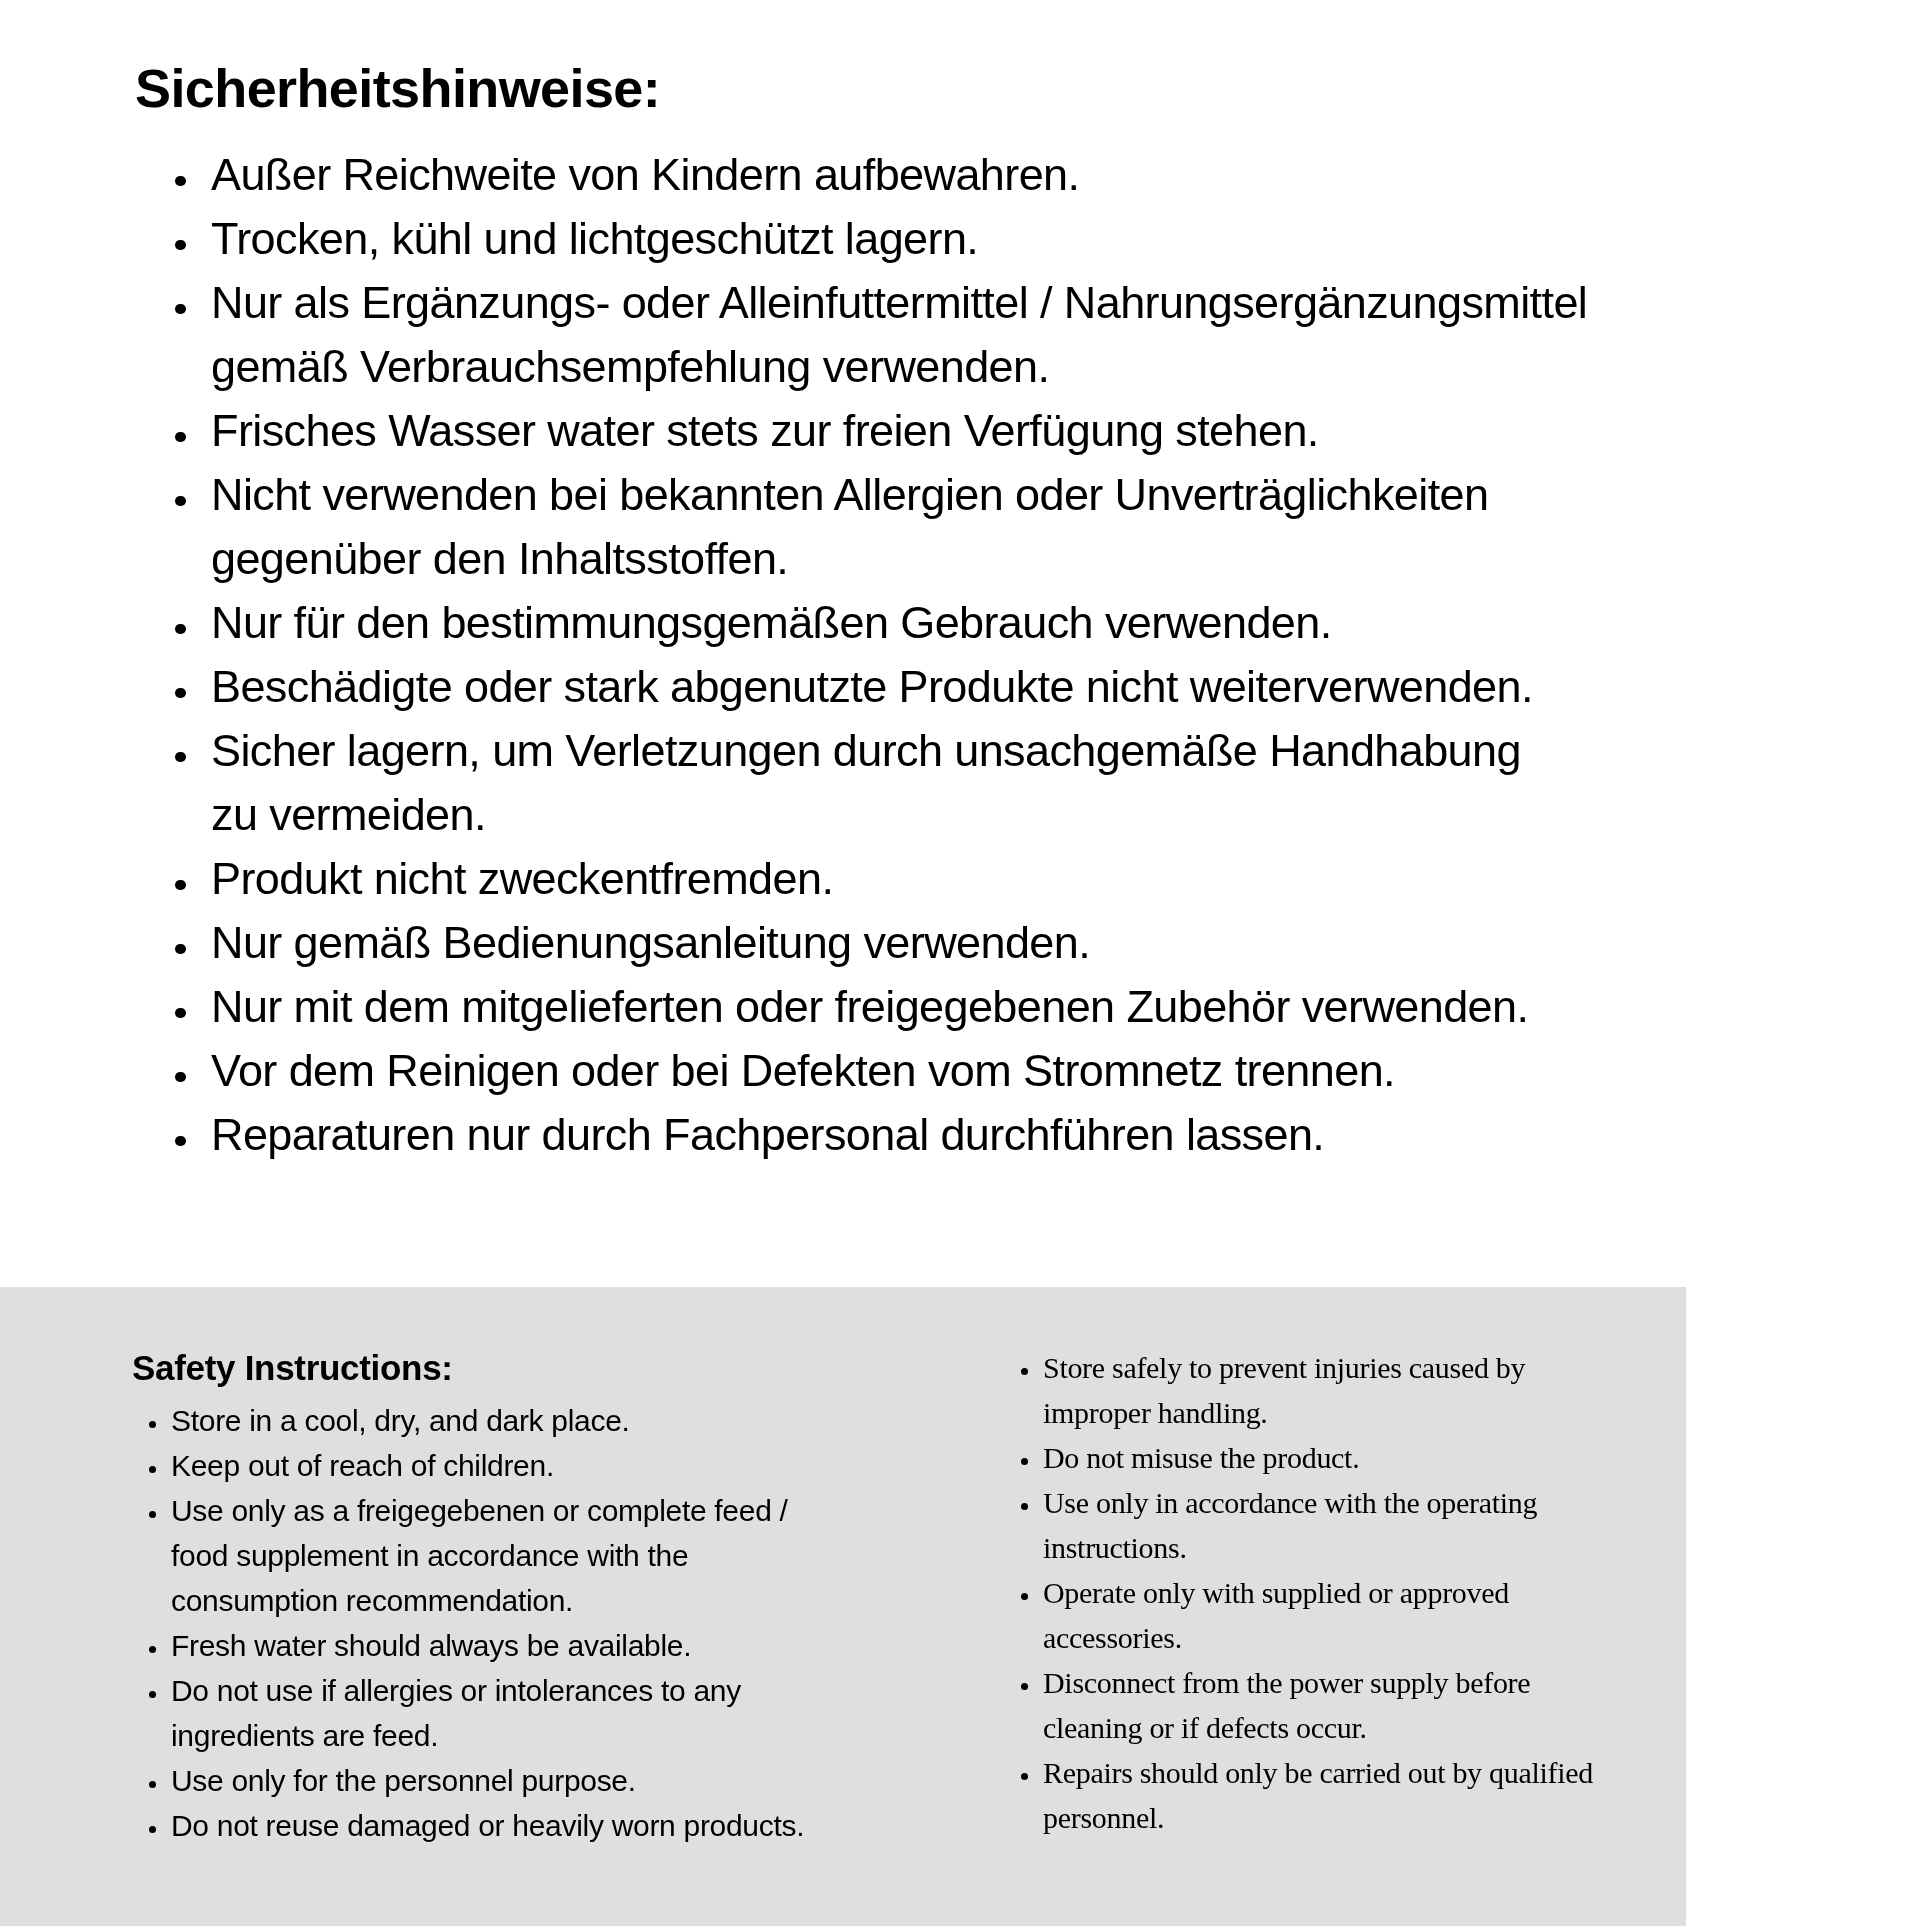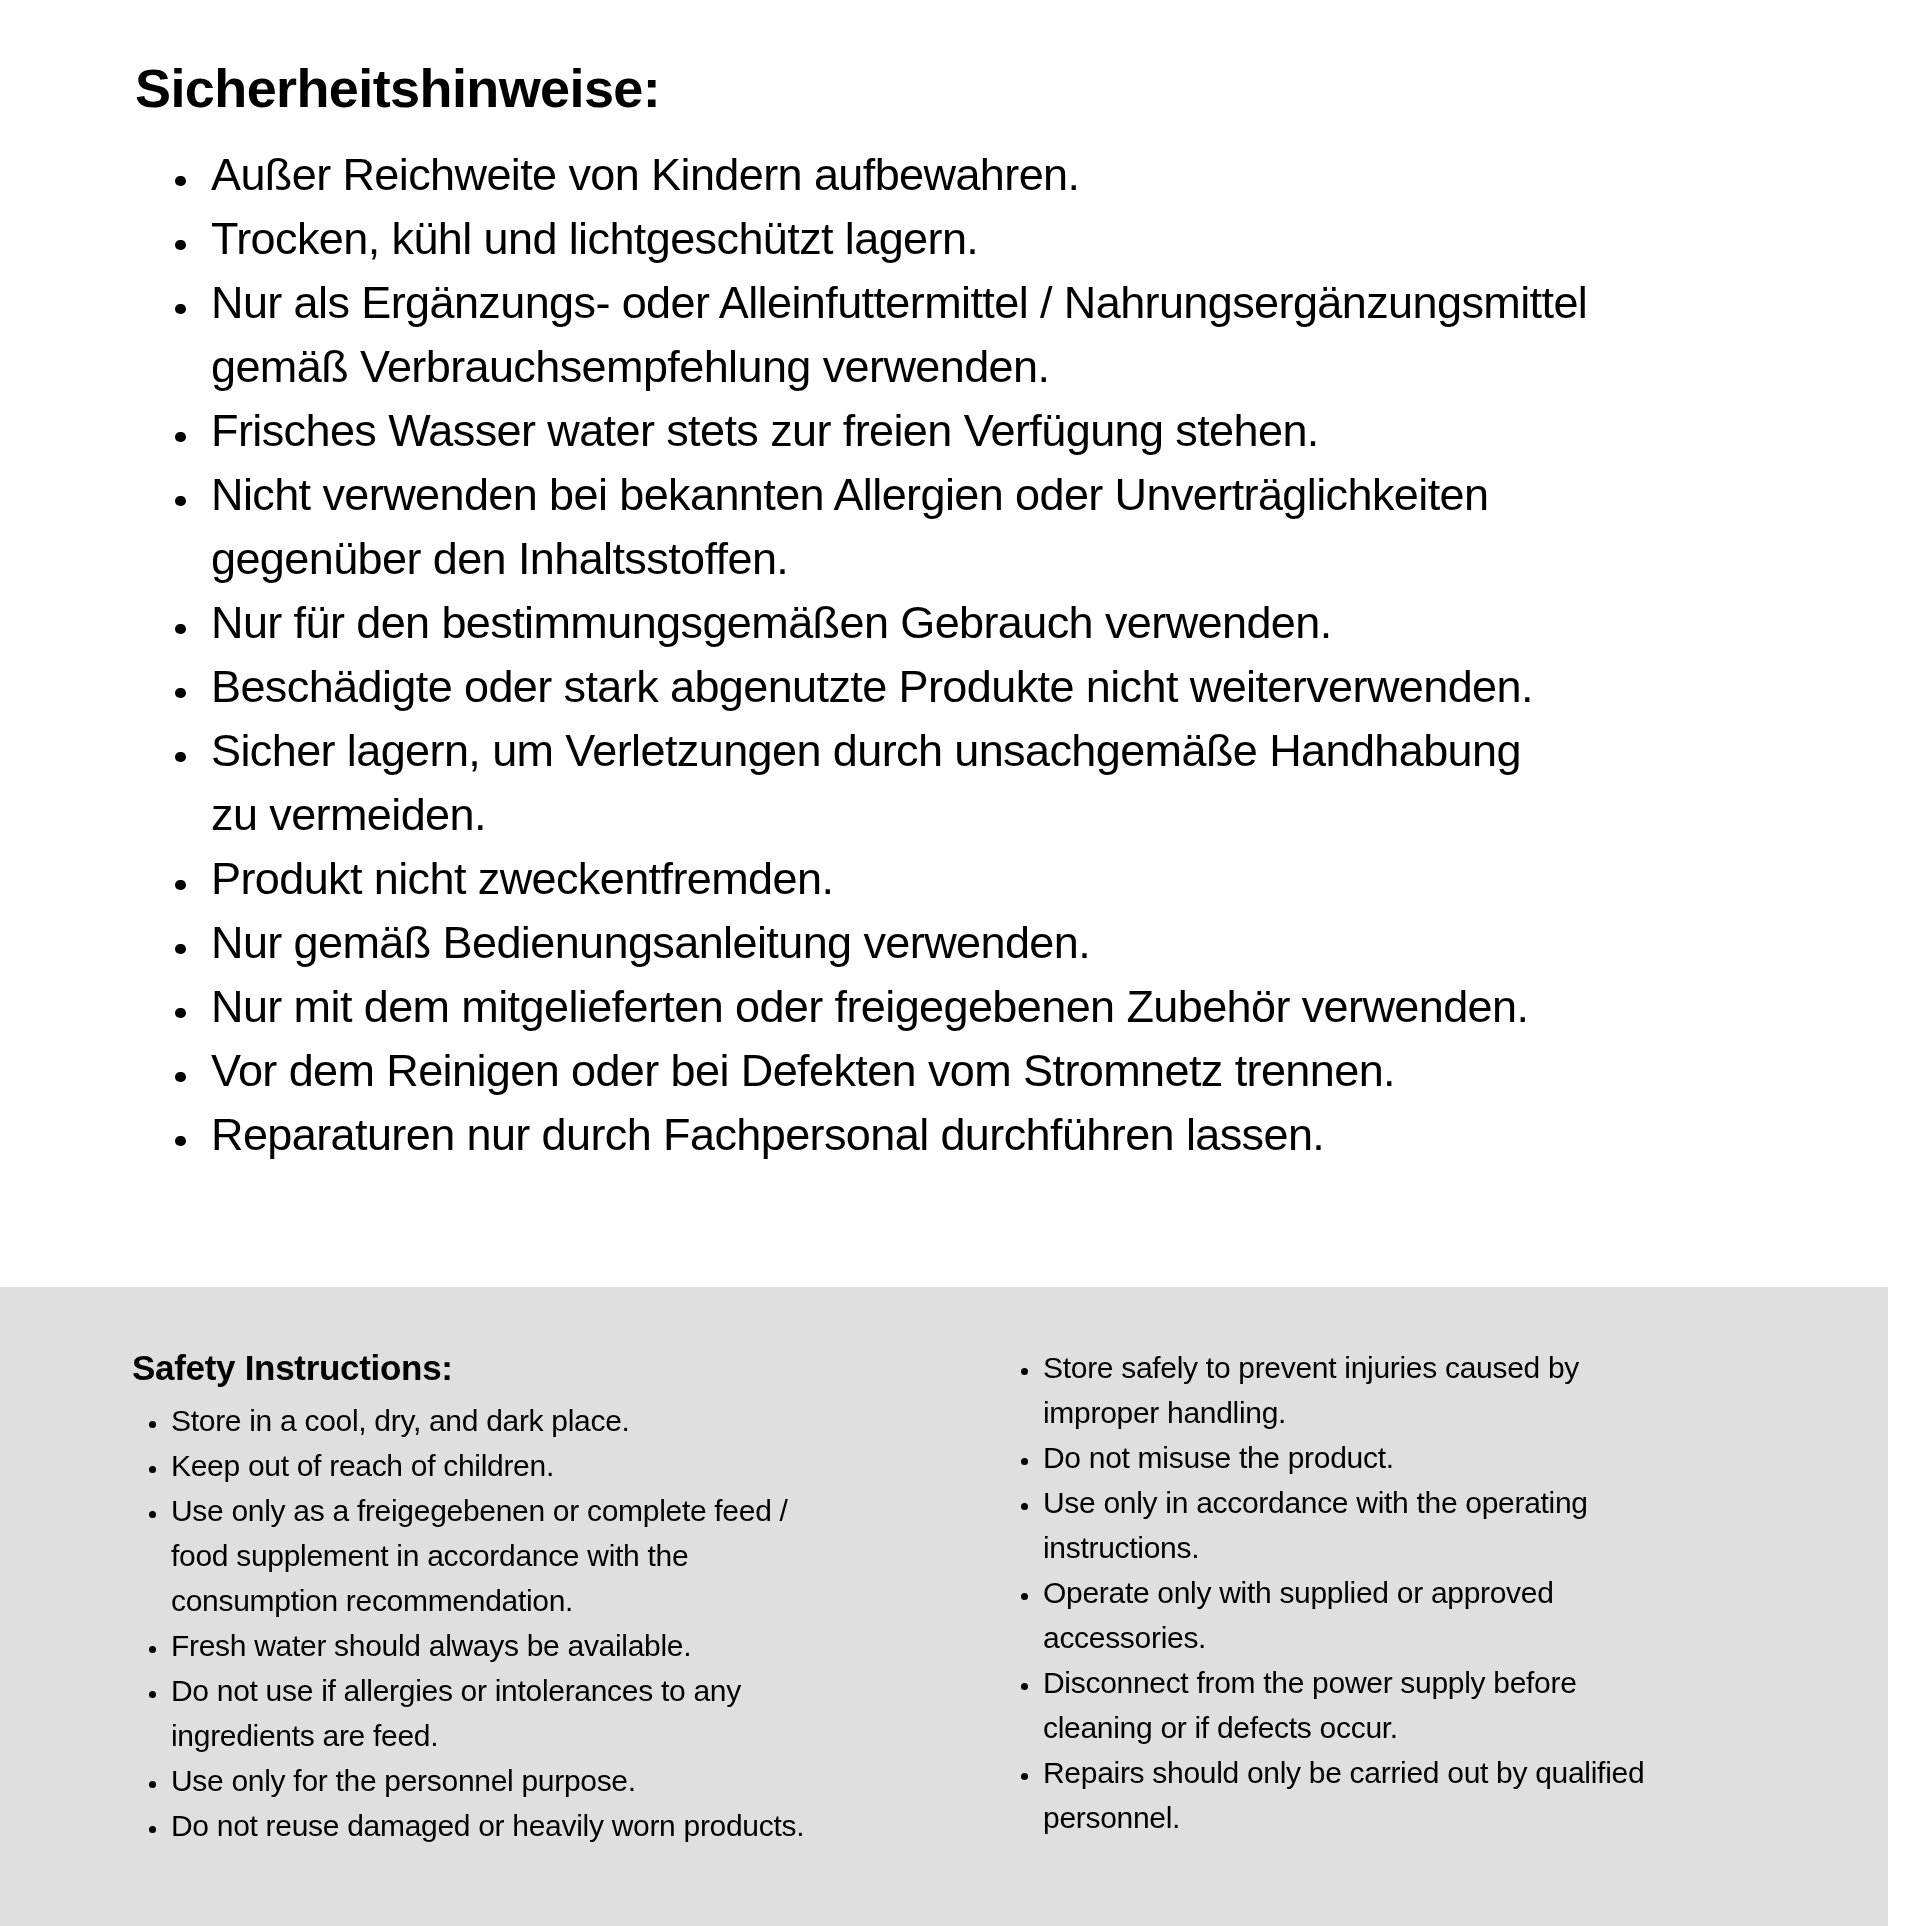--- a/index.html
+++ b/index.html
@@ -54,34 +54,35 @@
     height: 10.3px;
     border-radius: 50%;
     background: var(--text, #000000);
   }
 
   
   .english-section {
     position: absolute;
     top: 1287px;
     left: 0;
-    width: 1888px;
+    width: 1686px;
     height: 639px;
     background: var(--band-bg, #dfdfdf);
     display: flex;
     align-items: flex-start;
     padding: 58px 39px 0 132px;
     box-sizing: border-box;
   }
   .col-left {
     flex: none;
     width: 888px;
   }
   .col-right {
     flex: 1;
+    font-family: Liberation Serif, serif;
   }
   .english-title {
     font-size: 35px;
     line-height: 45px;
     font-weight: bold;
     letter-spacing: -0.3px;
     margin: 0 0 8.3px 0;
   }
   .english-section ul {
     list-style: none;

